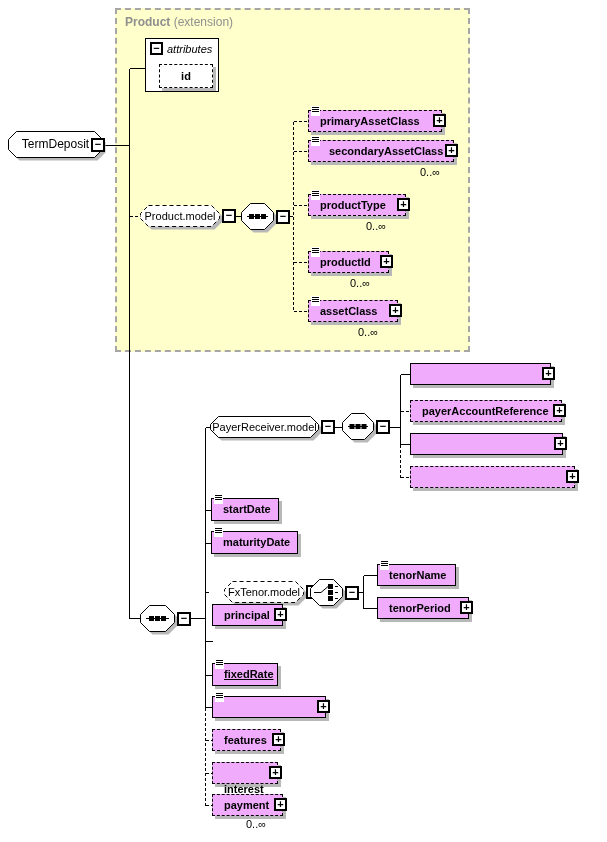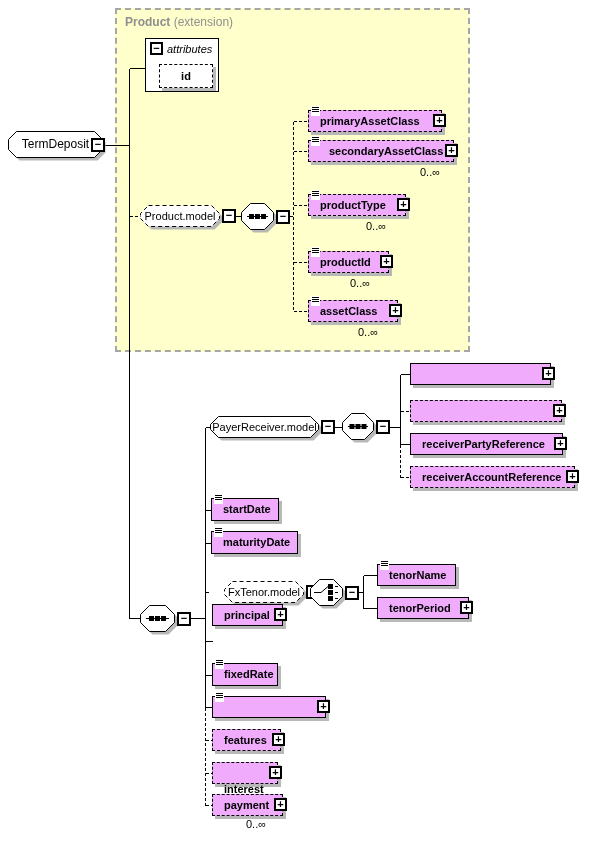--- a/index.html
+++ b/index.html
@@ -207,28 +207,27 @@
             <rect x="14" y="11.5" width="4" height="4"></rect>
             <rect x="20" y="11.5" width="4" height="4"></rect>
           </g>
         </svg>
         <div class="handle">−</div>
       </div>
       <div class="node node-rect" style="left: 410px; top: 363px; width: 141px; height: 22px;">
         <div class="plus-icon">+</div>
       </div>
       <div class="node node-rect dashed" style="left: 410px; top: 400px; width: 152px; height: 22px;">
+        <span class="lbl" style="line-height: 20px;">payerAccountReference</span>
         <div class="plus-icon">+</div>
       </div>
       <div class="node node-rect" style="left: 410px; top: 433px; width: 153px; height: 22px;">
-        <span class="lbl" style="line-height: 20px;">receiverPartyReference</span>
         <div class="plus-icon">+</div>
       </div>
       <div class="node node-rect dashed" style="left: 410px; top: 466px; width: 165px; height: 22px;">
-        <span class="lbl" style="line-height: 20px;">receiverAccountReference</span>
         <div class="plus-icon">+</div>
       </div>
       <div class="node node-rect" style="left: 211px; top: 498px; width: 68px; height: 23px;">
         <span class="lbl" style="line-height: 21px;">startDate</span>
         <div class="lines-icon">
           <i></i>
           <i></i>
           <i></i>
         </div>
       </div>
@@ -275,21 +274,21 @@
       </div>
       <div class="node node-rect" style="left: 377px; top: 597px; width: 92px; height: 22px;">
         <span class="lbl" style="line-height: 20px;">tenorPeriod</span>
         <div class="plus-icon">+</div>
       </div>
       <div class="node node-rect" style="left: 212px; top: 604px; width: 71px; height: 22px;">
         <span class="lbl" style="line-height: 20px;">principal</span>
         <div class="plus-icon">+</div>
       </div>
       <div class="node node-rect" style="left: 212px; top: 663px; width: 66px; height: 23px;">
-        <span class="lbl" style="line-height: 21px;">fixedRate</span>
+        <span class="lbl" style="line-height: 21px; text-decoration: underline;">fixedRate</span>
         <div class="lines-icon">
           <i></i>
           <i></i>
           <i></i>
         </div>
       </div>
       <div class="node node-rect" style="left: 212px; top: 696px; width: 114px; height: 22px;">
         <div class="lines-icon">
           <i></i>
           <i></i>

